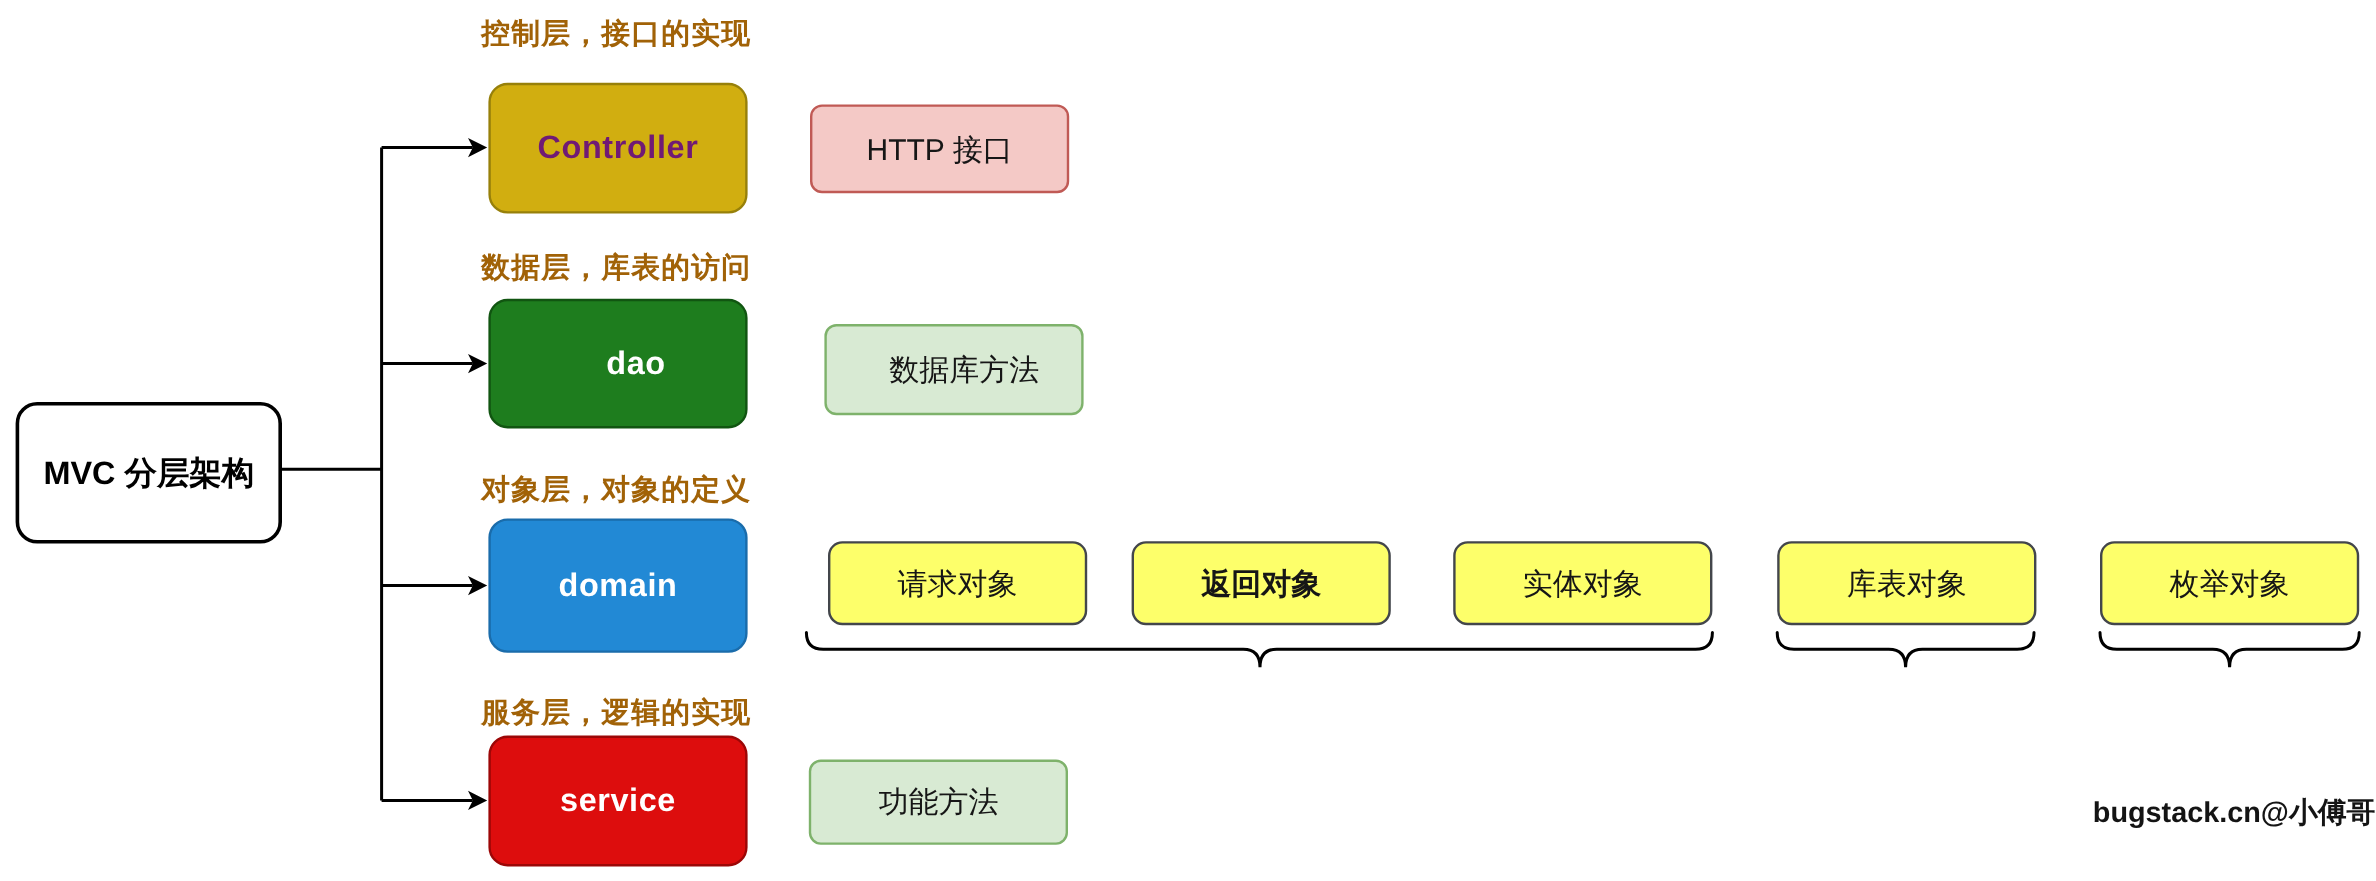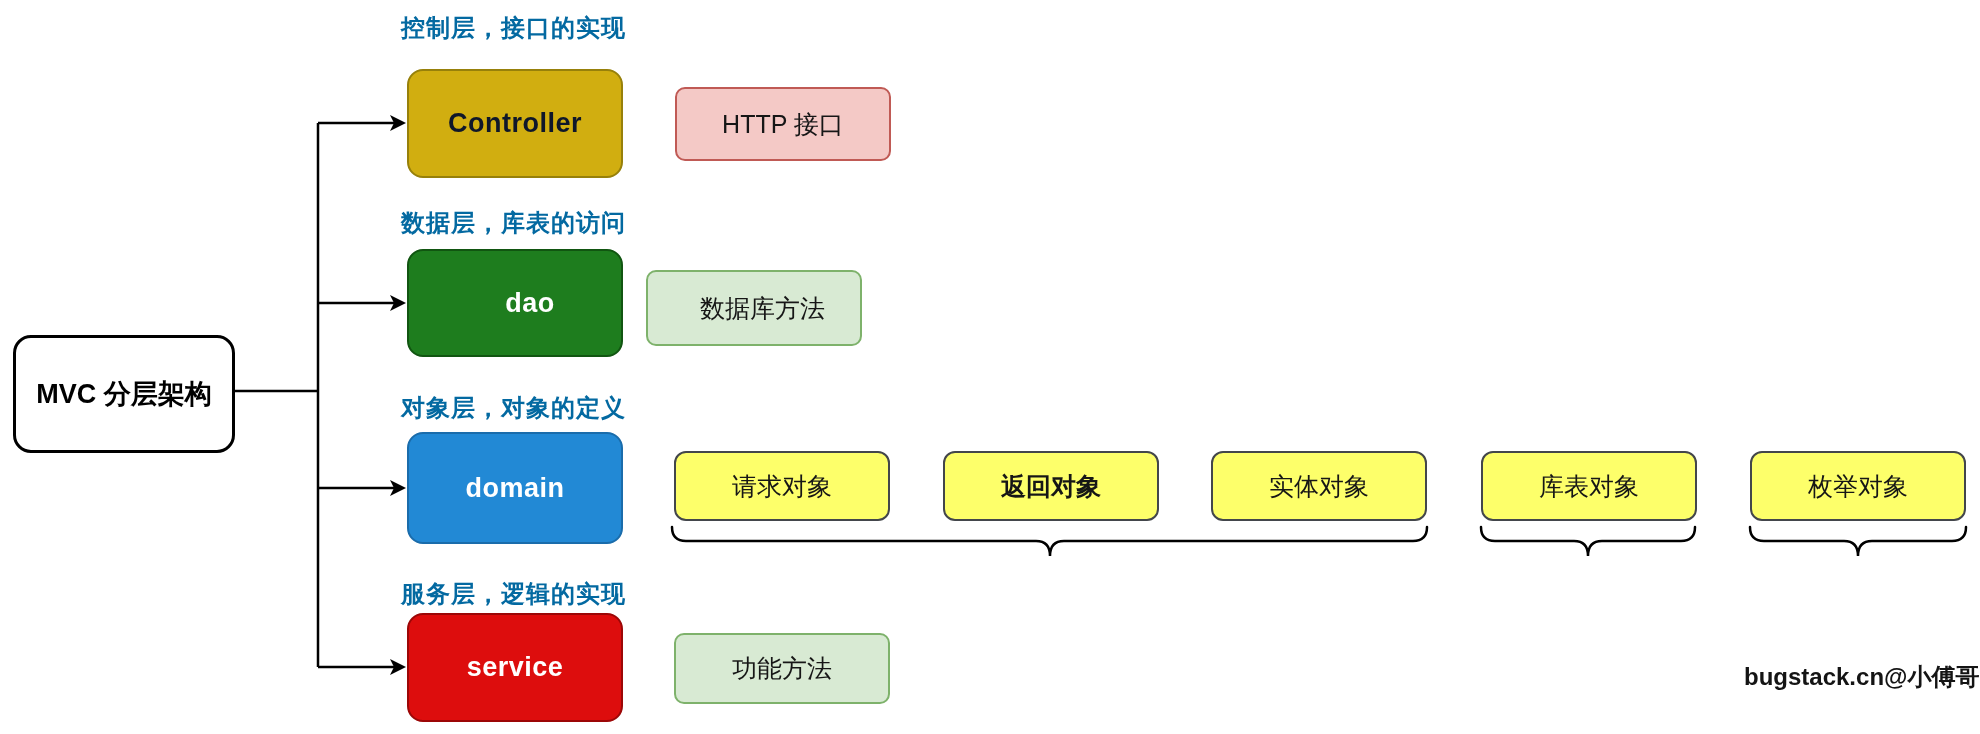--- a/index.html
+++ b/index.html
@@ -7,46 +7,46 @@
     position:relative;
     width:1980px;height:734px;
     background:#ffffff;
     font-family:"Liberation Sans","DejaVu Sans",sans-serif;
     overflow:hidden;
   }
   #wires{position:absolute;left:0;top:0;width:1980px;height:734px;z-index:0;}
 
   .caption{
     position:absolute;left:401px;
-    font-size:24px;font-weight:700;color:#0369a1;
+    font-size:24px;font-weight:700;color:#a16207;
     letter-spacing:1px;white-space:nowrap;z-index:2;
   }
   .node{
     position:absolute;left:407px;width:216px;
     display:flex;align-items:center;justify-content:center;
     border-radius:16px;border:2px solid #000;
     font-size:27px;font-weight:600;letter-spacing:0.5px;
     box-sizing:border-box;z-index:2;white-space:nowrap;
   }
-  .node.controller{top:69px;height:109px;background:#d1ae10;border-color:#97800a;color:#0f172a;}
+  .node.controller{top:69px;height:109px;background:#d1ae10;border-color:#97800a;color:#701a75;}
   .node.dao{top:249px;height:108px;background:#1e7d1e;border-color:#115511;color:#ffffff;padding-left:30px;}
   .node.domain{top:432px;height:112px;background:#2289d5;border-color:#1a6cab;color:#ffffff;}
   .node.service{top:613px;height:109px;background:#dd0d0d;border-color:#9c0707;color:#ffffff;}
 
   .sidebox{
     position:absolute;width:216px;
     display:flex;align-items:center;justify-content:center;
     border-radius:10px;box-sizing:border-box;
     font-size:25px;color:#161616;z-index:2;white-space:nowrap;
   }
   .sidebox.pink{left:675px;top:87px;height:74px;background:#f4c9c6;border:2px solid #c05a55;}
-  .sidebox.lightgreen1{left:646px;top:270px;height:76px;background:#d8ead3;border:2px solid #7eb26b;padding-left:17px;}
+  .sidebox.lightgreen1{left:687px;top:270px;height:76px;background:#d8ead3;border:2px solid #7eb26b;padding-left:17px;}
   .sidebox.lightgreen2{left:674px;top:633px;height:71px;background:#d8ead3;border:2px solid #7eb26b;}
   .sidebox.yellow{top:451px;height:70px;background:#fdff6a;border:2px solid #43464b;border-radius:12px;}
-  .yellow.y1{left:674px;} .yellow.y2{left:943px;font-weight:bold;} .yellow.y3{left:1211px;}
+  .yellow.y1{left:690px;} .yellow.y2{left:943px;font-weight:bold;} .yellow.y3{left:1211px;}
   .yellow.y4{left:1481px;} .yellow.y5{left:1750px;}
 
   .rootnode{
     position:absolute;left:13px;top:335px;width:216px;height:112px;
     background:#ffffff;border:3px solid #000;border-radius:18px;
     display:flex;align-items:center;justify-content:center;
     font-size:27px;font-weight:700;color:#000;z-index:2;white-space:nowrap;
   }
   .watermark{
     position:absolute;left:1744px;top:661px;

